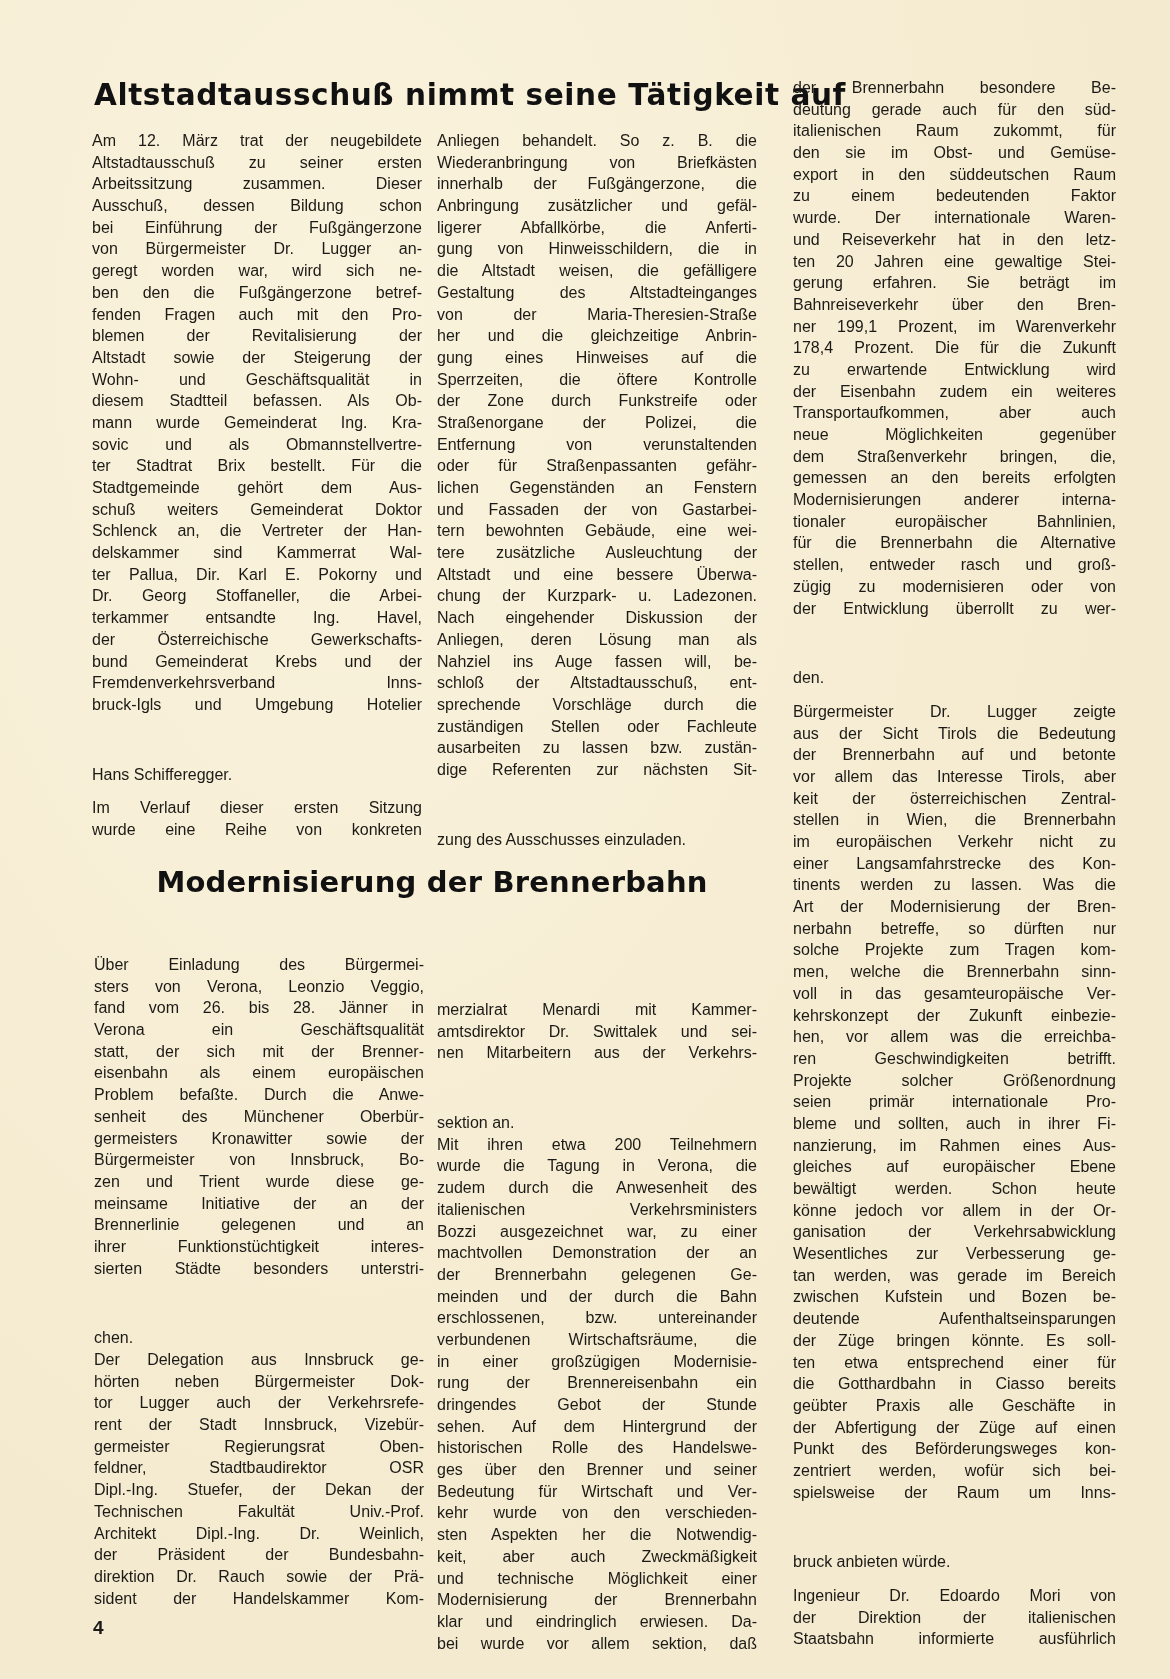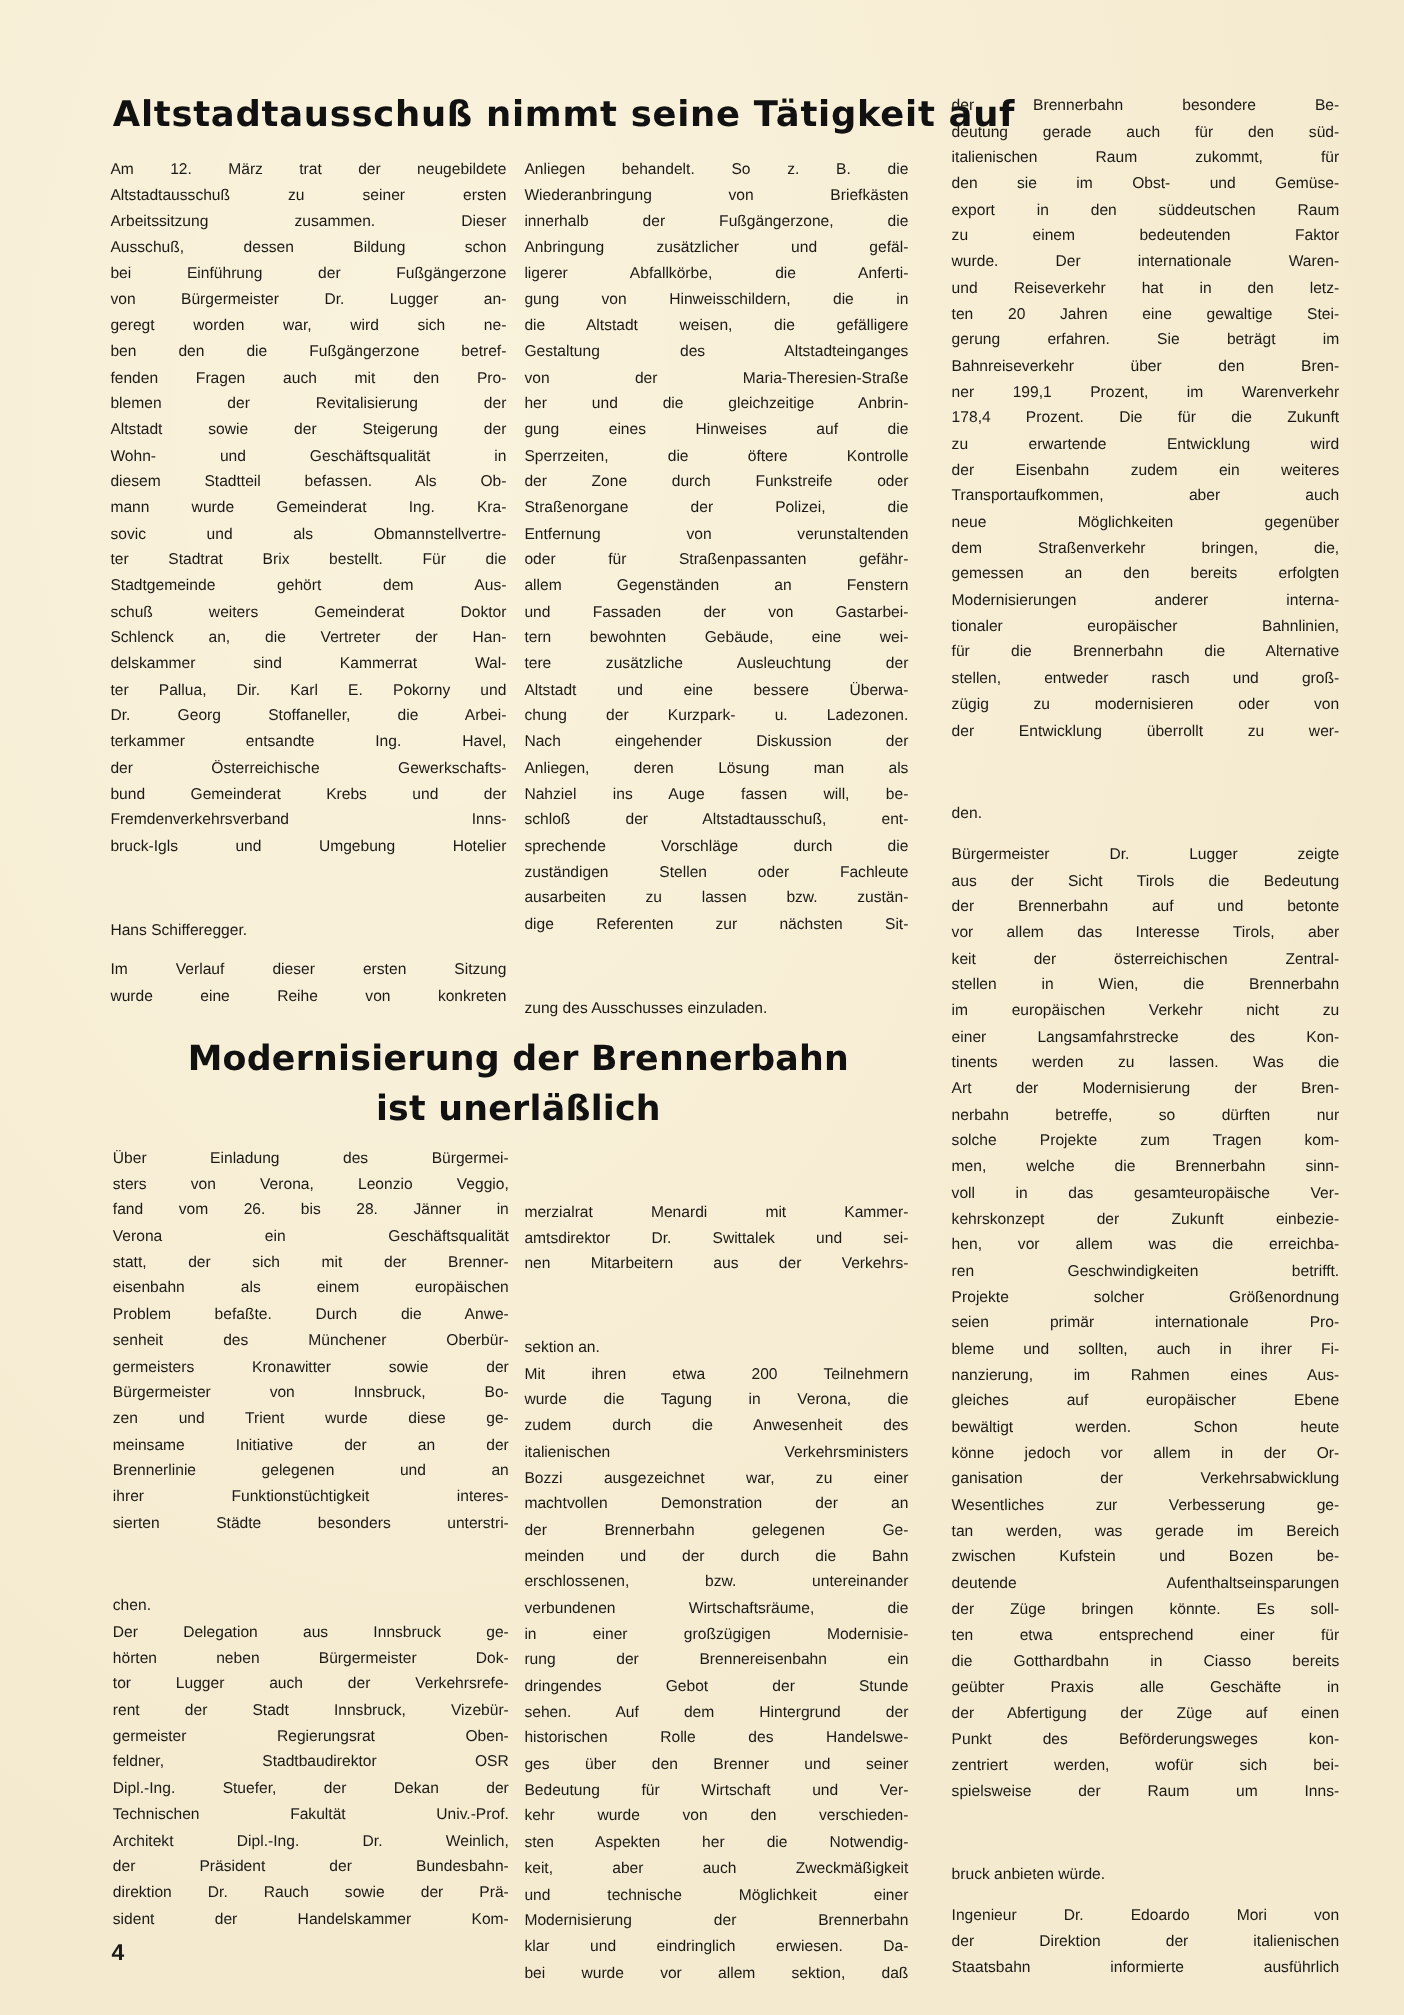--- a/index.html
+++ b/index.html
@@ -12,21 +12,21 @@
     position:relative;
   }
   .page { position:absolute; left:0; top:0; width:1170px; height:1679px; }
   .headline {
     position:absolute; margin:0;
     font-family:"DejaVu Sans", sans-serif; font-weight:bold;
     color:#111; letter-spacing:0.2px;
   }
   #h1 { left:94px; top:76px; width:680px; font-size:29.5px; line-height:38px; white-space:nowrap; letter-spacing:0.6px; }
   #h2 { left:92px; top:862px; width:680px; font-size:29px; line-height:41px; text-align:center; }
-  .col { position:absolute; font-size:13px; line-height:21.7px; }
+  .col { position:absolute; font-size:16px; line-height:21.7px; }
   .line { display:block; height:21.7px; white-space:nowrap; text-align:justify; text-align-last:justify; }
   .line.last { text-align-last:left;margin-top:48px; }
   .gap { display:block; height:12px; }
   #c1a { left:92px; top:130px; width:330px; }
   #c2a { left:437px; top:130px; width:320px; }
   #c3  { left:793px; top:77px; width:323px; }
   #c1b { left:94px; top:954px; width:330px; }
   #c2b { left:437px; top:999px; width:320px; }
   #pagenum { position:absolute; left:93px; top:1617px; font-size:19px; font-weight:bold; }
 </style>
@@ -79,40 +79,39 @@
       <span class="line">die Altstadt weisen, die gefälligere</span>
       <span class="line">Gestaltung des Altstadteinganges</span>
       <span class="line">von der Maria-Theresien-Straße</span>
       <span class="line">her und die gleichzeitige Anbrin-</span>
       <span class="line">gung eines Hinweises auf die</span>
       <span class="line">Sperrzeiten, die öftere Kontrolle</span>
       <span class="line">der Zone durch Funkstreife oder</span>
       <span class="line">Straßenorgane der Polizei, die</span>
       <span class="line">Entfernung von verunstaltenden</span>
       <span class="line">oder für Straßenpassanten gefähr-</span>
-      <span class="line">allem Gegenständen an Fenstern</span>
+      <span class="line">lichen Gegenständen an Fenstern</span>
       <span class="line">und Fassaden der von Gastarbei-</span>
       <span class="line">tern bewohnten Gebäude, eine wei-</span>
       <span class="line">tere zusätzliche Ausleuchtung der</span>
       <span class="line">Altstadt und eine bessere Überwa-</span>
       <span class="line">chung der Kurzpark- u. Ladezonen.</span>
       <span class="line">Nach eingehender Diskussion der</span>
       <span class="line">Anliegen, deren Lösung man als</span>
       <span class="line">Nahziel ins Auge fassen will, be-</span>
       <span class="line">schloß der Altstadtausschuß, ent-</span>
       <span class="line">sprechende Vorschläge durch die</span>
       <span class="line">zuständigen Stellen oder Fachleute</span>
       <span class="line">ausarbeiten zu lassen bzw. zustän-</span>
       <span class="line">dige Referenten zur nächsten Sit-</span>
       <span class="line last">zung des Ausschusses einzuladen.</span>
     </div>
 
   <h2 class="headline" id="h2">
     <span>Modernisierung der Brennerbahn</span><br>
-    <span>ist unerläßlich</span>
   </h2>
 
   <div class="col" id="c1b">
       <span class="line">Über Einladung des Bürgermei-</span>
       <span class="line">sters von Verona, Leonzio Veggio,</span>
       <span class="line">fand vom 26. bis 28. Jänner in</span>
       <span class="line">Verona ein Geschäftsqualität</span>
       <span class="line">statt, der sich mit der Brenner-</span>
       <span class="line">eisenbahn als einem europäischen</span>
       <span class="line">Problem befaßte. Durch die Anwe-</span>

